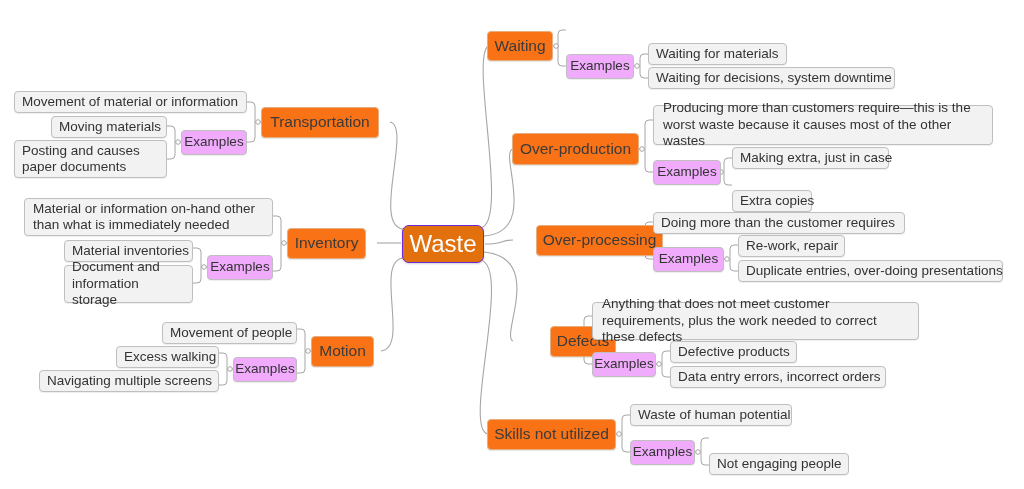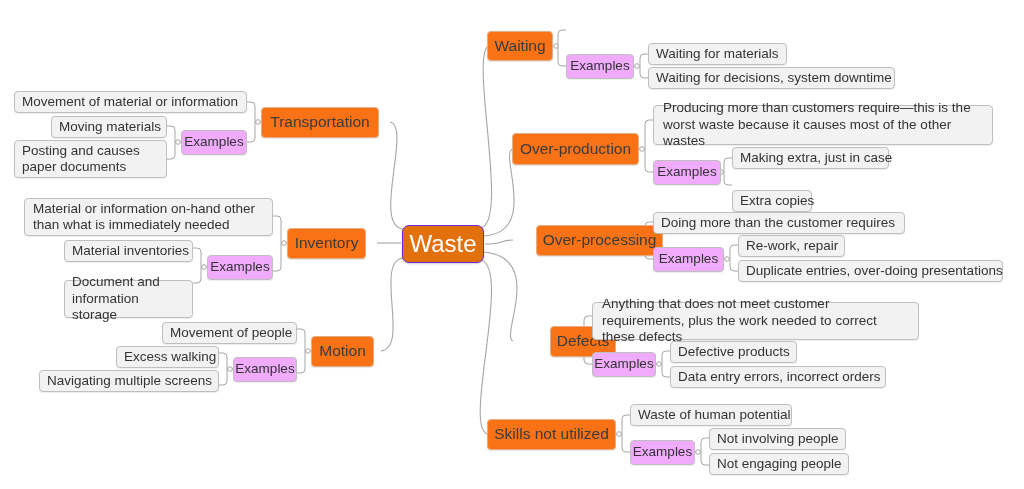--- a/index.html
+++ b/index.html
@@ -234,23 +234,20 @@
 
   <div class="node cat" style="left:487px;top:419px;width:129px;height:31px;">
     <span>Skills not utilized</span>
   </div>
   <div class="node leaf r" style="left:630px;top:404px;width:162px;height:22px;">
     <span>Waste of human potential</span>
   </div>
   <div class="node exnode" style="left:630px;top:440px;width:65px;height:25px;">
     <span>Examples</span>
   </div>
-  <div class="node leaf r" style="left:709px;top:428px;width:137px;height:22px;">
-    <span>Not involving people</span>
-  </div>
   <div class="node leaf r" style="left:709px;top:453px;width:140px;height:22px;">
     <span>Not engaging people</span>
   </div>
 
   <div class="node cat" style="left:261px;top:107px;width:118px;height:31px;">
     <span>Transportation</span>
   </div>
   <div class="node leaf l" style="left:14px;top:91px;width:233px;height:22px;">
     <span>Movement of material or information</span>
   </div>
@@ -269,21 +266,21 @@
   </div>
   <div class="node leaf wrap" style="left:24px;top:198px;width:249px;height:38px;padding:3px 8px;">
     <span>Material or information on-hand other than what is immediately needed</span>
   </div>
   <div class="node exnode" style="left:207px;top:255px;width:66px;height:25px;">
     <span>Examples</span>
   </div>
   <div class="node leaf l" style="left:64px;top:240px;width:129px;height:22px;">
     <span>Material inventories</span>
   </div>
-  <div class="node leaf wrap" style="left:64px;top:280px;width:129px;height:38px;padding:3px 7px;">
+  <div class="node leaf wrap" style="left:64px;top:265px;width:129px;height:38px;padding:3px 7px;">
     <span>Document and information storage</span>
   </div>
 
   <div class="node cat" style="left:311px;top:336px;width:63px;height:31px;">
     <span>Motion</span>
   </div>
   <div class="node leaf l" style="left:162px;top:322px;width:135px;height:22px;">
     <span>Movement of people</span>
   </div>
   <div class="node exnode" style="left:233px;top:357px;width:64px;height:25px;">

